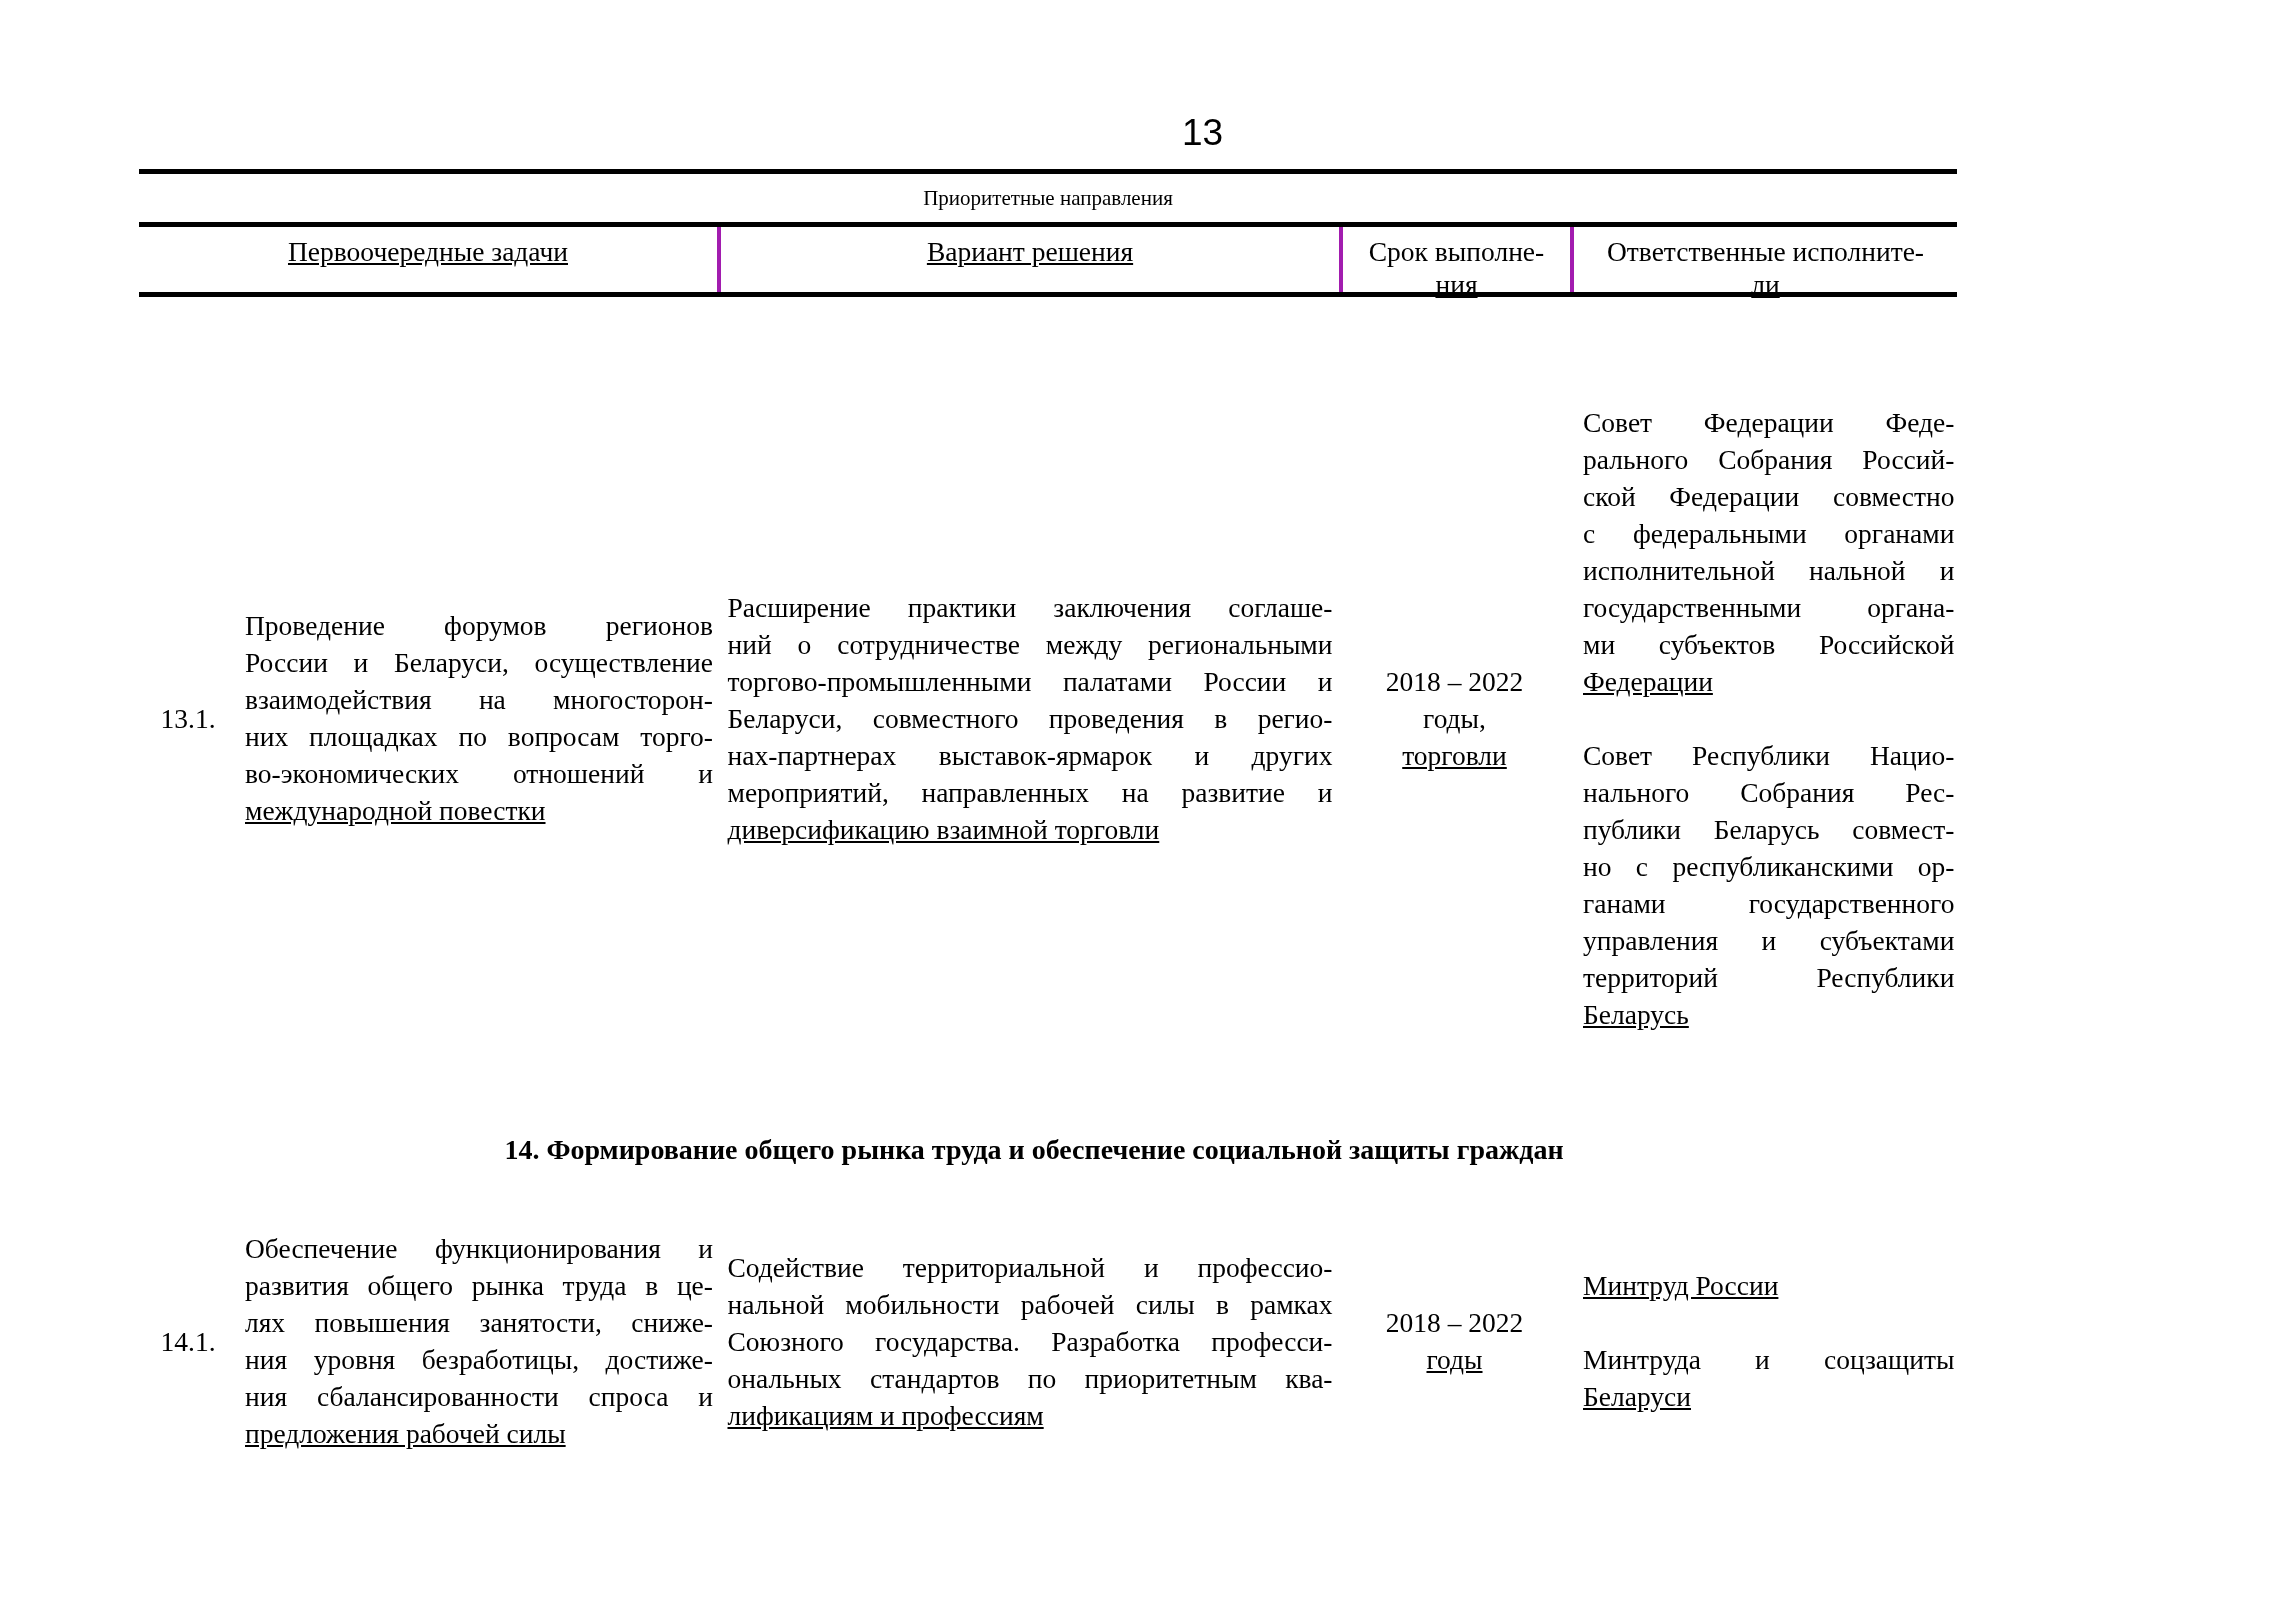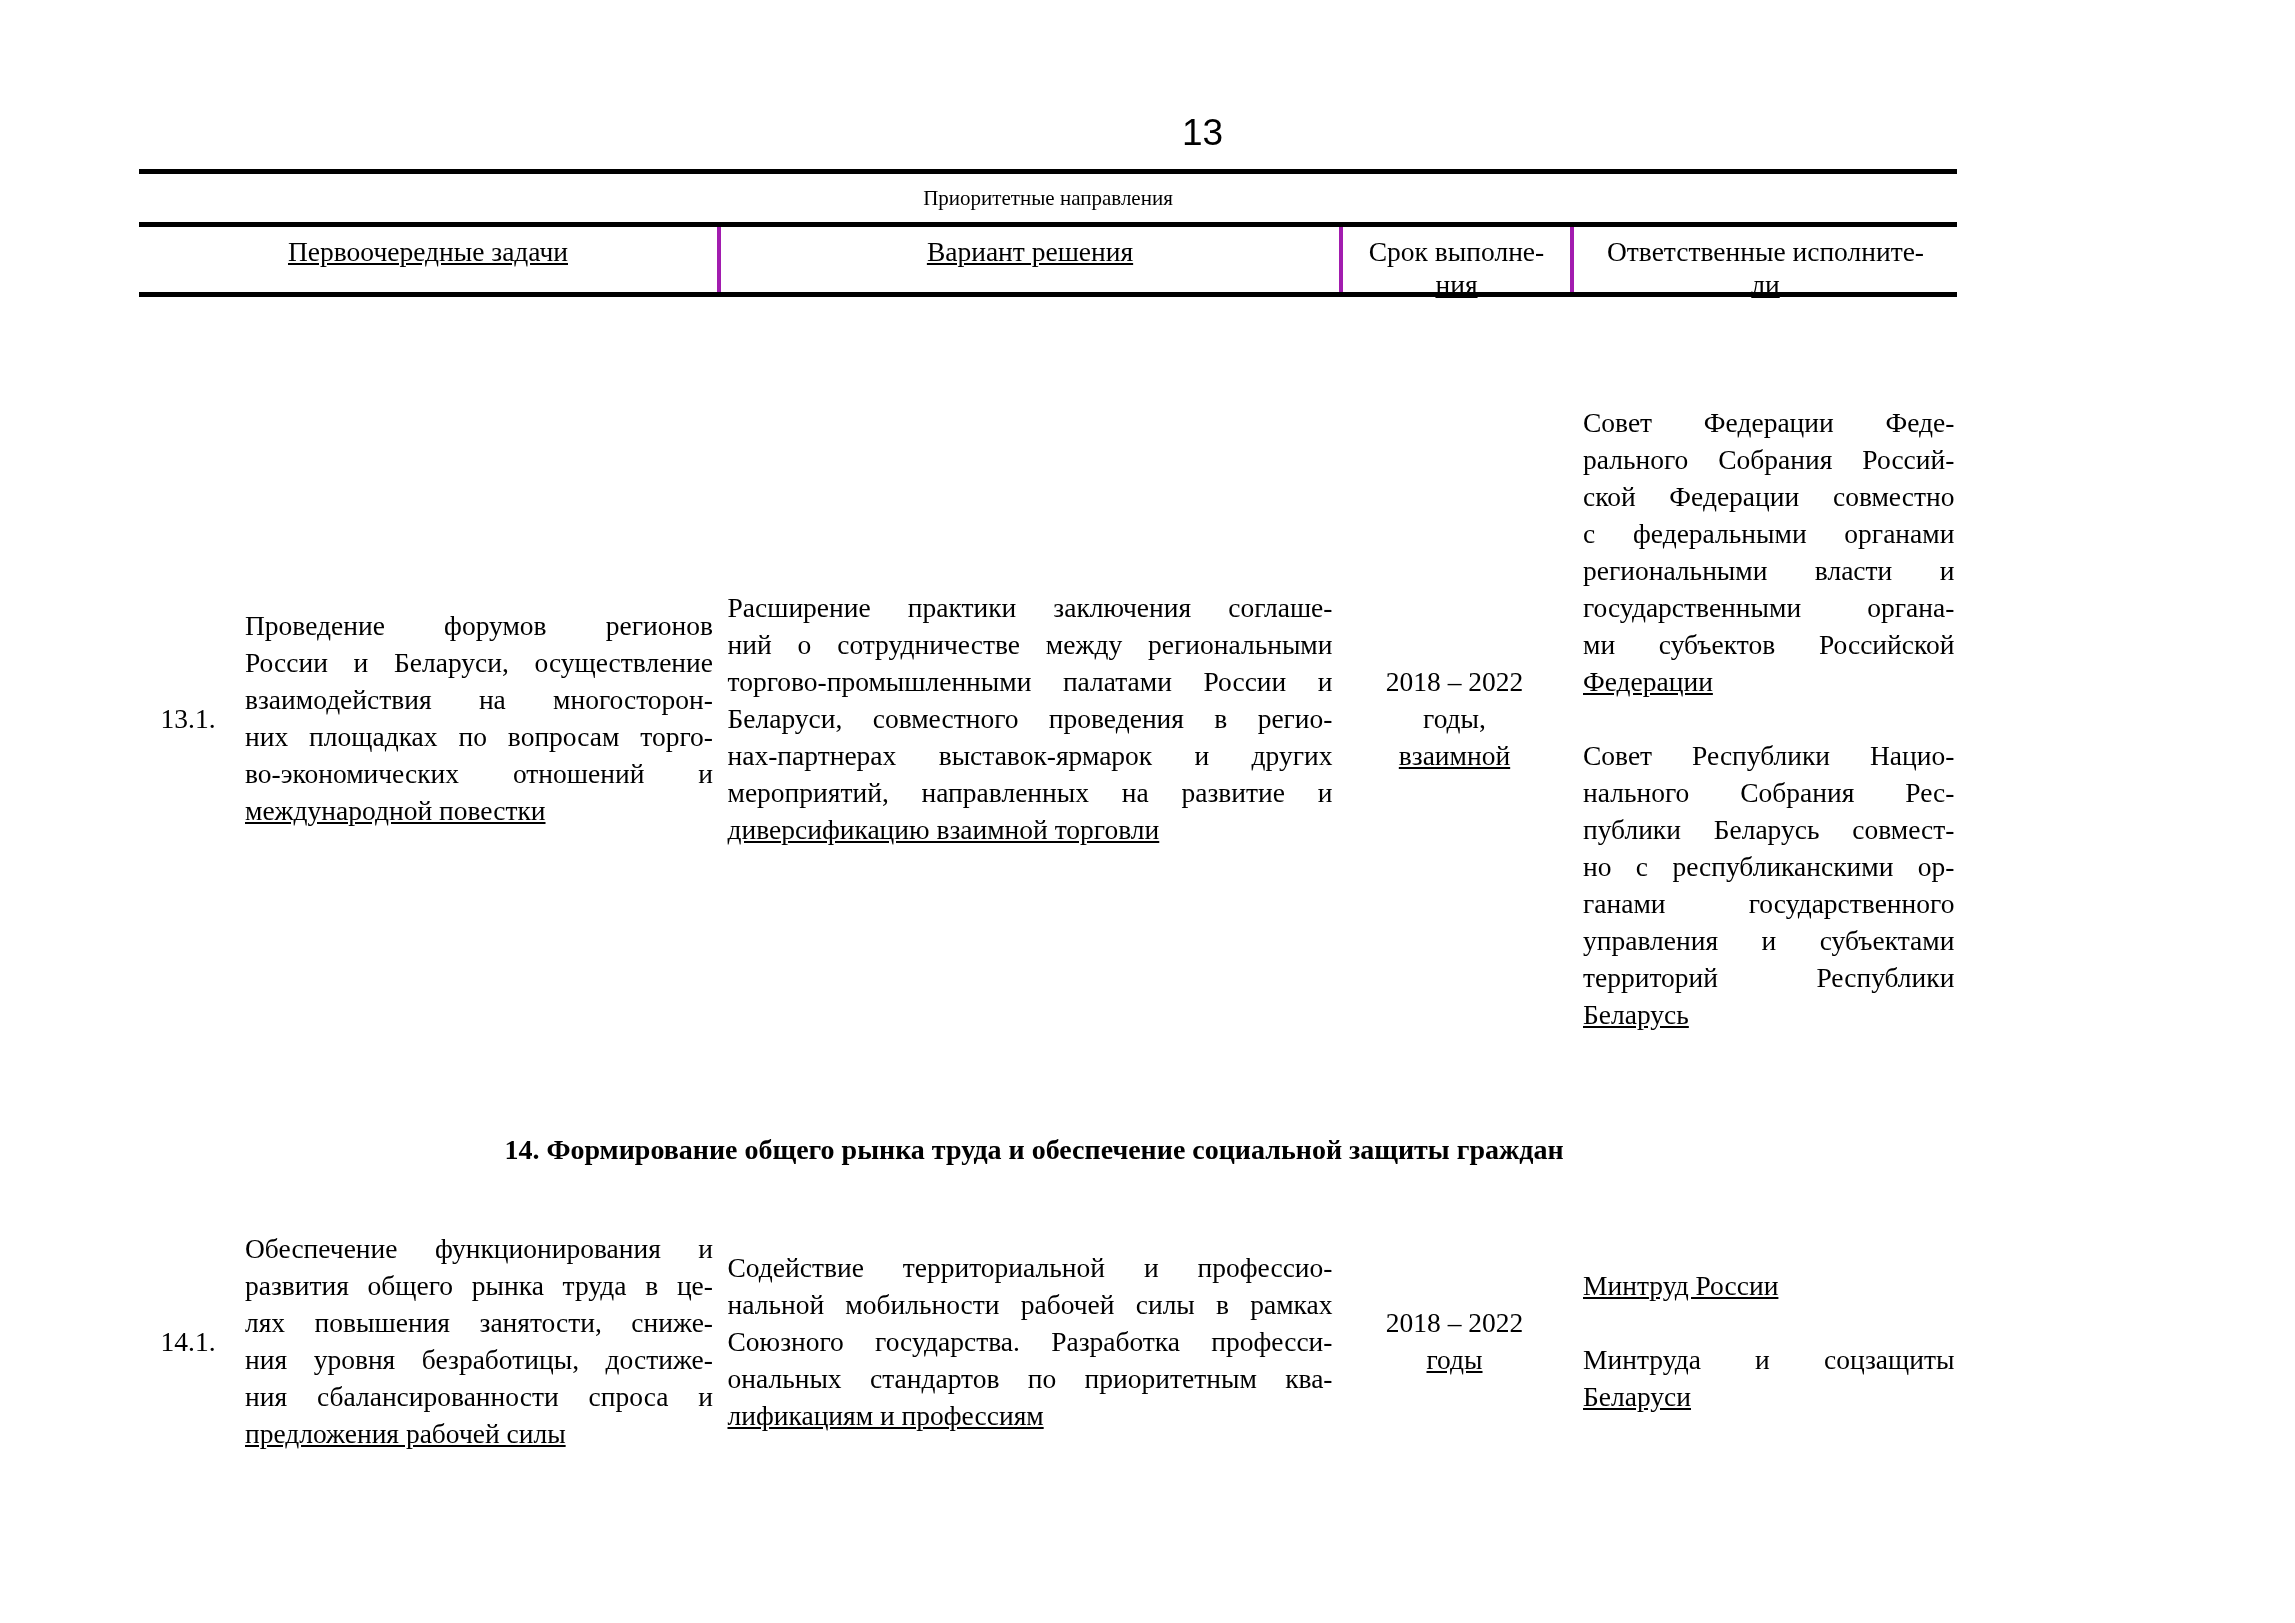--- a/index.html
+++ b/index.html
@@ -162,29 +162,29 @@
         <div class="jline">ний о сотрудничестве между региональными</div>
         <div class="jline">торгово-промышленными палатами России и</div>
         <div class="jline">Беларуси, совместного проведения в регио-</div>
         <div class="jline">нах-партнерах выставок-ярмарок и других</div>
         <div class="jline">мероприятий, направленных на развитие и</div>
         <div class="jline last">диверсификацию взаимной торговли</div>
       </div>
     <div class="cell cell-term center">
         <div class="jline">2018 – 2022</div>
         <div class="jline">годы,</div>
-        <div class="jline last">взаимной</div>
+        <div class="jline last">торговли</div>
       </div>
     <div class="cell cell-responsible">
         <div class="para">
           <div class="jline">Совет Федерации Феде-</div>
           <div class="jline">рального Собрания Россий-</div>
           <div class="jline">ской Федерации совместно</div>
           <div class="jline">с федеральными органами</div>
-          <div class="jline">региональными власти и</div>
+          <div class="jline">исполнительной нальной и</div>
           <div class="jline">государственными органа-</div>
           <div class="jline">ми субъектов Российской</div>
           <div class="jline last">Федерации</div>
         </div>
         <div class="para">
           <div class="jline">Совет Республики Нацио-</div>
           <div class="jline">нального Собрания Рес-</div>
           <div class="jline">публики Беларусь совмест-</div>
           <div class="jline">но с республиканскими ор-</div>
           <div class="jline">ганами государственного</div>

